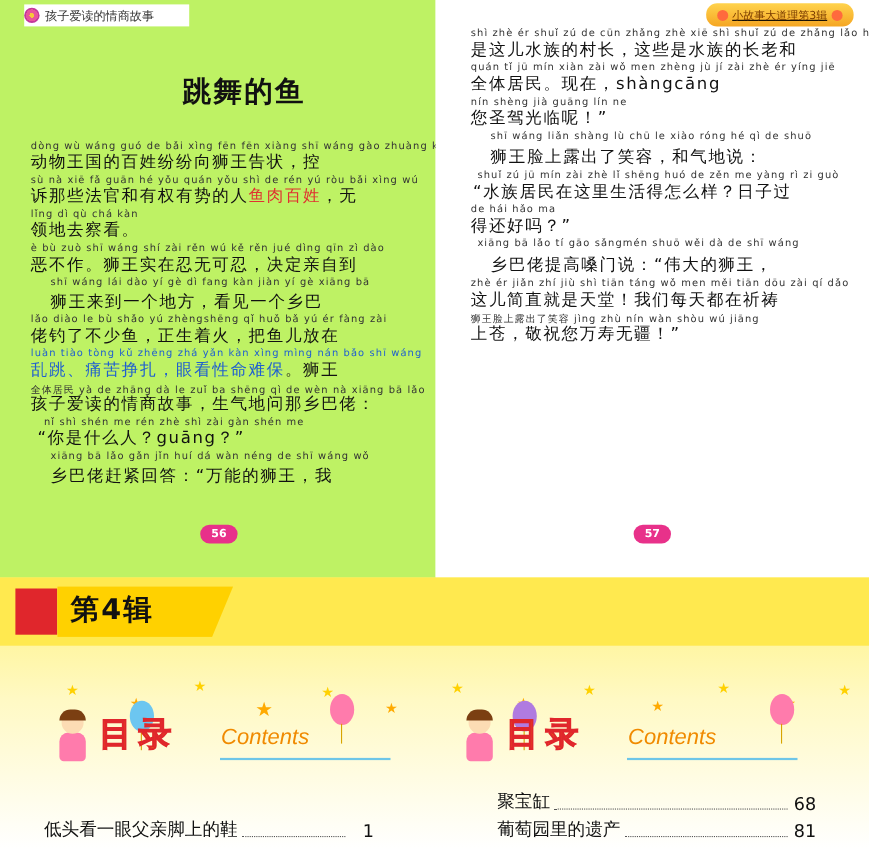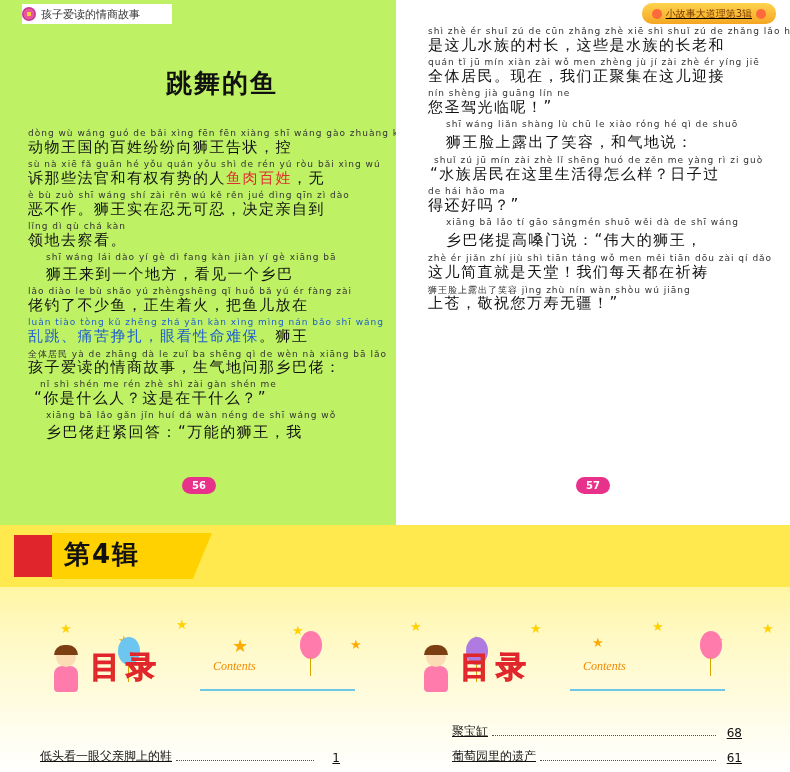--- a/index.html
+++ b/index.html
@@ -67,29 +67,29 @@
   .star.o{color:#ffaa00;}
   .balloon{position:absolute;width:22px;height:28px;border-radius:50%;}
   .balloon:after{content:"";position:absolute;left:10px;top:27px;width:1px;height:18px;background:#d8a400;}
 
   .toc{position:absolute;top:120px;width:340px;}
   .toc.left{left:40px;}
   .toc.right{left:410px;}
   .toc-head{position:relative;height:52px;}
   .toc-mu{position:absolute;left:50px;top:2px;font-size:30px;font-weight:bold;color:#f08a00;
     letter-spacing:6px;-webkit-text-stroke:1px #e0262c;}
-  .toc-en{position:absolute;left:173px;top:14px;font-size:12px;color:#f08a00;
-    font-family:Liberation Serif, serif;font-style:italic;}
+  .toc-en{position:absolute;left:161px;top:14px;font-size:20px;color:#f08a00;
+    font-family:Liberation Sans, sans-serif;font-style:italic;}
   .toc-underline{position:absolute;left:160px;top:44px;width:155px;height:2px;background:#6ec6e8;}
   .kid{position:absolute;left:6px;top:0;width:40px;height:48px;}
   .kid .k-head{position:absolute;left:10px;top:2px;width:20px;height:20px;border-radius:50%;background:#fcdcb4;}
   .kid .k-hair{position:absolute;left:8px;top:0;width:24px;height:10px;border-radius:12px 12px 0 0;background:#7b3f12;}
   .kid .k-body{position:absolute;left:8px;top:21px;width:24px;height:26px;border-radius:8px 8px 4px 4px;background:#ff7bac;}
 
-  .toc-list{position:absolute;top:180px;width:350px;font-size:12px;color:#111;text-decoration:underline;}
+  .toc-list{position:absolute;top:180px;width:350px;font-size:16px;color:#111;}
   .toc-list.left{left:40px;}
   .toc-list.right{left:452px;}
   .toc-row{display:flex;align-items:flex-end;height:25px;white-space:nowrap;}
   .toc-row .t{margin-right:4px;}
   .toc-row .dots{flex:1;border-bottom:1px dotted #555;margin:0 4px 4px 0;height:10px;}
   .toc-row .p{width:22px;text-align:right;}
 </style>
 </head>
 <body>
 
@@ -109,46 +109,46 @@
       <div class="col" style="left:28px;top:128px;width:350px;">
         <div class="line">
             <span class="pinyin">dòng wù wáng guó de bǎi xìng fēn fēn xiàng shī wáng gào zhuàng  kòng</span>
             <span class="hanzi">动物王国的百姓纷纷向狮王告状，控</span>
           </div>
         <div class="line">
             <span class="pinyin">sù nà xiē fǎ guān hé yǒu quán yǒu shì de rén  yú ròu bǎi xìng    wú</span>
             <span class="hanzi">诉那些法官和有权有势的人<span class="red">鱼肉百姓</span>，无</span>
           </div>
         <div class="line">
+            <span class="pinyin">lǐng dì qù chá kàn</span>
+            <span class="hanzi">领地去察看。</span>
+          </div>
+        <div class="line">
             <span class="pinyin">è bù zuò   shī wáng shí zài rěn wú kě rěn  jué dìng qīn zì dào</span>
             <span class="hanzi">恶不作。狮王实在忍无可忍，决定亲自到</span>
-          </div>
-        <div class="line">
-            <span class="pinyin">lǐng dì qù chá kàn</span>
-            <span class="hanzi">领地去察看。</span>
           </div>
         <div class="line" style="height:34px">
             <span class="pinyin" style="left:18px">shī wáng lái dào yí gè dì fang  kàn jiàn yí gè xiāng bā</span>
             <span class="hanzi" style="left:18px;top:13px">狮王来到一个地方，看见一个乡巴</span>
           </div>
         <div class="line">
             <span class="pinyin">lǎo diào le bù shǎo yú   zhèngshēng qǐ huǒ     bǎ yú ér fàng zài</span>
             <span class="hanzi">佬钓了不少鱼，正生着火，把鱼儿放在</span>
           </div>
         <div class="line">
             <span class="pinyin blue">luàn tiào  tòng kǔ zhēng zhá  yǎn kàn xìng mìng nán bǎo     shī wáng</span>
             <span class="hanzi"><span class="blue">乱跳、痛苦挣扎，眼看性命难保</span>。狮王</span>
           </div>
         <div class="line">
             <span class="pinyin">全体居民 yà de zhāng dà le zuǐ ba  shēng qì de wèn nà xiāng bā lǎo</span>
             <span class="hanzi">孩子爱读的情商故事，生气地问那乡巴佬：</span>
           </div>
         <div class="line">
             <span class="pinyin" style="left:12px">nǐ  shì shén me rén    zhè shì zài gàn shén me</span>
-            <span class="hanzi" style="left:6px">“你是什么人？这是在干什么？”</span>
+            <span class="hanzi" style="left:6px">“你是什么人？guāng？”</span>
           </div>
         <div class="line" style="height:34px">
             <span class="pinyin" style="left:18px">xiāng bā lǎo gǎn jǐn huí dá    wàn néng de shī wáng    wǒ</span>
             <span class="hanzi" style="left:18px;top:13px">乡巴佬赶紧回答：“万能的狮王，我</span>
           </div>
       </div>
 
       <div class="pgnum pg-left">56</div>
     </div>
 
@@ -160,40 +160,40 @@
         <span class="dot"></span>
       </div>
 
       <div class="col" style="left:32px;top:26px;width:352px;">
         <div class="line">
             <span class="pinyin">shì zhè ér shuǐ zú  de cūn zhǎng  zhè xiē shì shuǐ zú de zhǎng lǎo hé</span>
             <span class="hanzi">是这儿水族的村长，这些是水族的长老和</span>
           </div>
         <div class="line">
             <span class="pinyin">quán tǐ jū mín  xiàn zài  wǒ men zhèng jù jí zài zhè ér yíng jiē</span>
-            <span class="hanzi">全体居民。现在，我们正聚集在这儿迎接</span>
+            <span class="hanzi">全体居民。现在，shàngcāng</span>
           </div>
         <div class="line">
             <span class="pinyin">nín shèng jià guāng lín ne</span>
             <span class="hanzi">您圣驾光临呢！”</span>
           </div>
         <div class="line" style="height:36px">
             <span class="pinyin" style="left:18px">shī wáng liǎn shàng lù chū le xiào róng   hé qì de shuō</span>
             <span class="hanzi" style="left:18px;top:14px">狮王脸上露出了笑容，和气地说：</span>
           </div>
         <div class="line">
             <span class="pinyin" style="left:6px">shuǐ zú jū mín zài zhè lǐ shēng huó de zěn me yàng     rì zi guò</span>
             <span class="hanzi" style="left:2px">“水族居民在这里生活得怎么样？日子过</span>
           </div>
         <div class="line">
             <span class="pinyin">de hái hǎo ma</span>
             <span class="hanzi">得还好吗？”</span>
           </div>
         <div class="line" style="height:36px">
-            <span class="pinyin" style="left:18px">xiāng bā lǎo tí gāo sǎngmén shuō      wěi dà de shī wáng</span>
+            <span class="pinyin" style="left:6px">xiāng bā lǎo tí gāo sǎngmén shuō      wěi dà de shī wáng</span>
             <span class="hanzi" style="left:18px;top:14px">乡巴佬提高嗓门说：“伟大的狮王，</span>
           </div>
         <div class="line">
             <span class="pinyin">zhè ér jiǎn zhí jiù shì tiān táng  wǒ men měi tiān dōu zài qí dǎo</span>
             <span class="hanzi">这儿简直就是天堂！我们每天都在祈祷</span>
           </div>
         <div class="line">
             <span class="pinyin">狮王脸上露出了笑容     jìng zhù nín wàn shòu wú jiāng</span>
             <span class="hanzi">上苍，敬祝您万寿无疆！”</span>
           </div>
@@ -270,18 +270,18 @@
 
     <div class="toc-list right" style="top:190px;width:290px">
       <div class="toc-row">
         <span class="t">聚宝缸</span>
         <span class="dots"></span>
         <span class="p">68</span>
       </div>
       <div class="toc-row">
         <span class="t">葡萄园里的遗产</span>
         <span class="dots"></span>
-        <span class="p">61</span>
+        <span class="p">81</span>
       </div>
     </div>
   </div>
 
 </div>
 
 </body></html>

